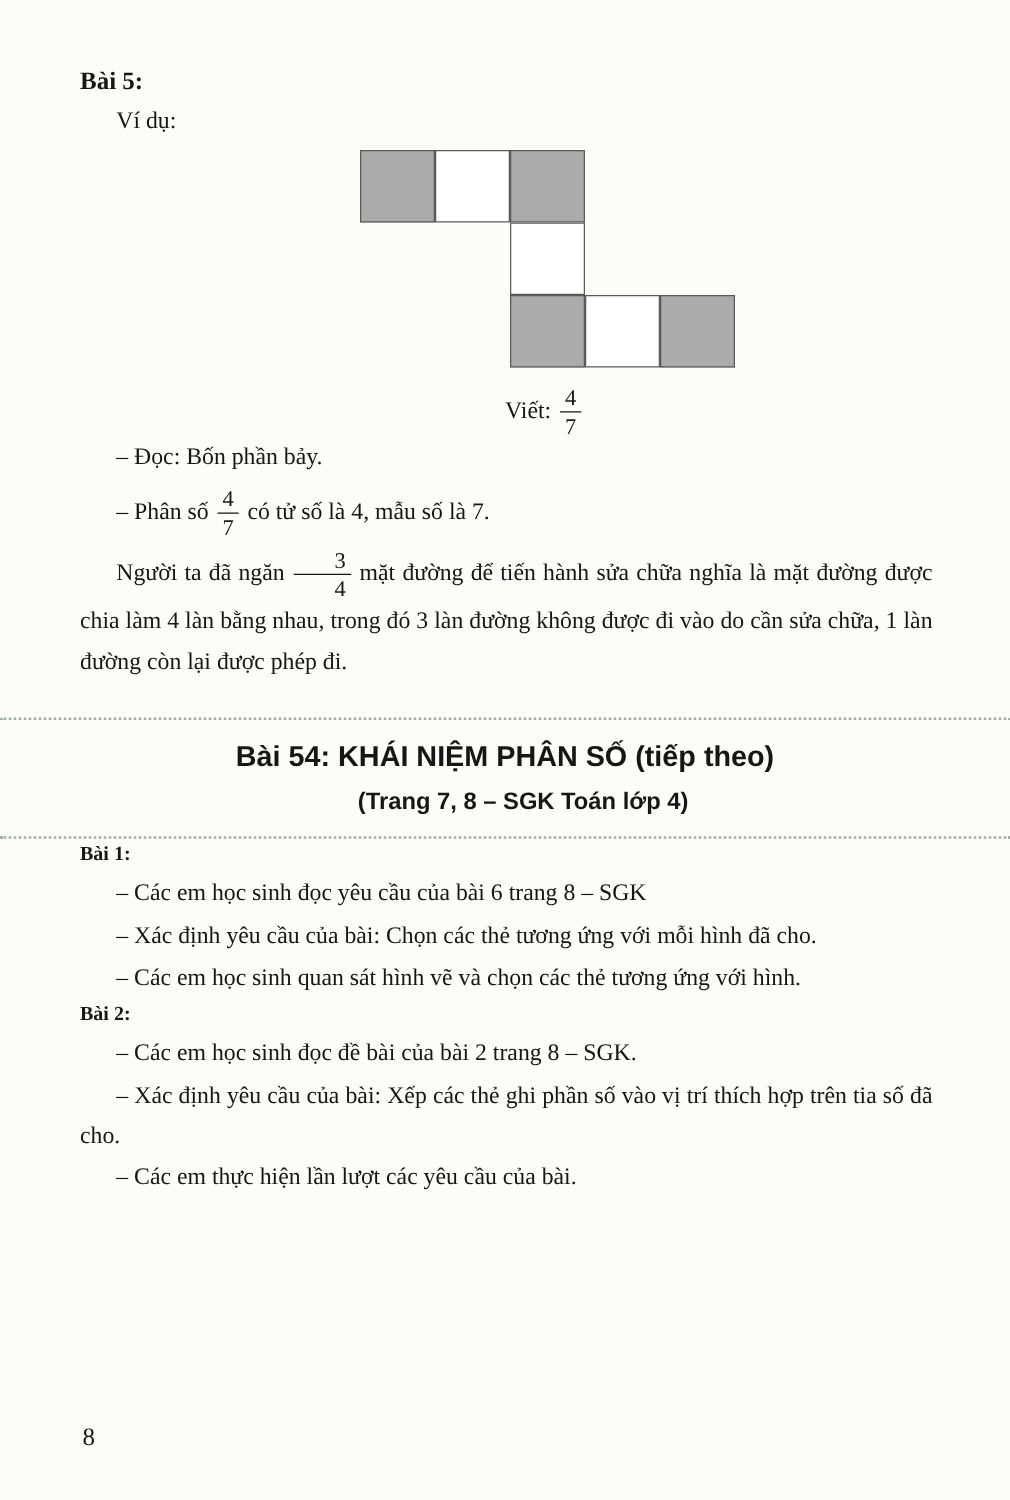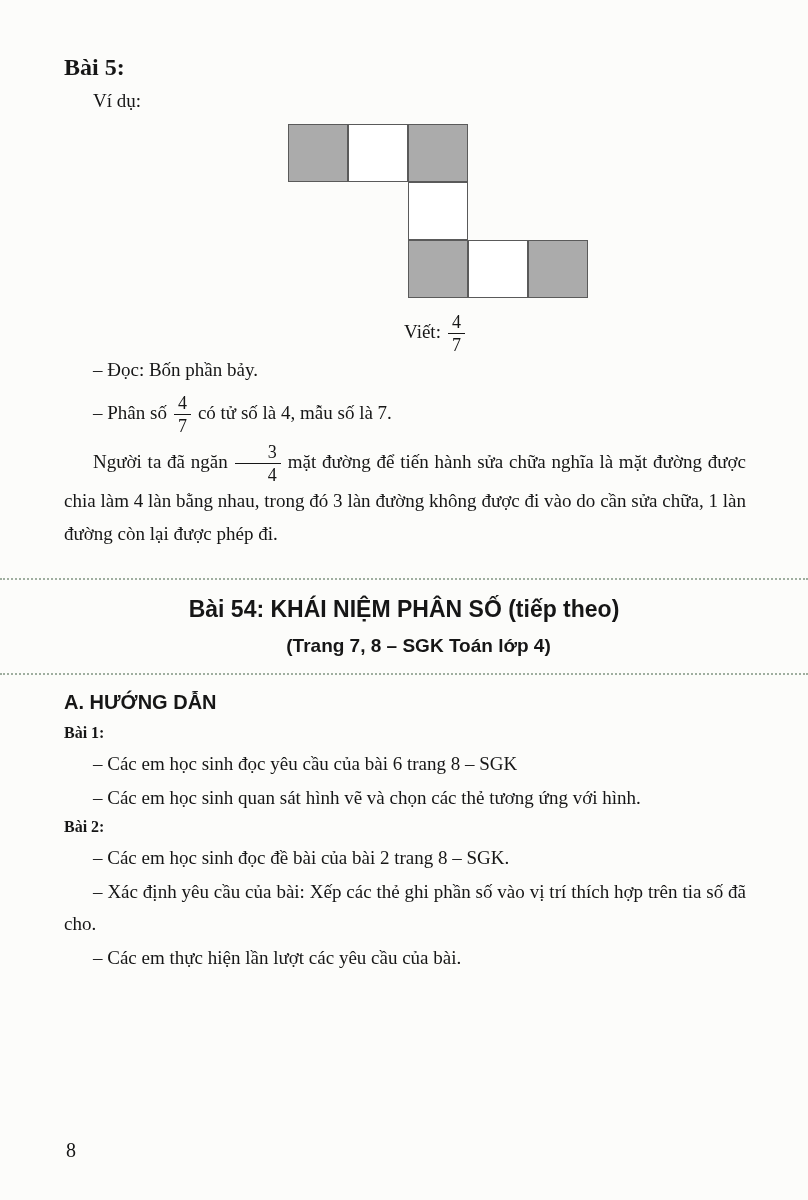--- a/index.html
+++ b/index.html
@@ -12,21 +12,21 @@
     background: #fcfcfa;
     font-family: "Liberation Serif", "DejaVu Serif", serif;
     font-size: 19px;
     color: #161616;
     overflow: hidden;
   }
   .inner { padding-left: 64px; padding-right: 62px; }
   .top-part { padding-top: 54px; }
   .bai-heading {
     font-weight: bold;
-    font-size: 24px;
+    font-size: 20px;
     margin: 0 0 9px 0;
   }
   .sub-line { margin-left: 29px; margin-bottom: 10px; }
   .figure-wrap {
     position: relative;
     margin-left: 224px;
     margin-top: 12px;
     margin-bottom: 14px;
   }
   .cell {
@@ -140,24 +140,24 @@
 
   <div class="title-block">
     <p class="lesson-title">Bài 54: KHÁI NIỆM PHÂN SỐ (tiếp theo)</p>
     <p class="lesson-subtitle">(Trang 7, 8 – SGK Toán lớp 4)</p>
   </div>
 
   <div class="rule"></div>
 
   <div class="inner">
 
-    <p class="section-a">A. HƯỚNG DẪN</p>
 
     <p class="guide-heading">Bài 1:</p>
     <p class="item">– Các em học sinh đọc yêu cầu của bài 6 trang 8 – SGK</p>
+    <p class="item">– Xác định yêu cầu của bài: Chọn các thẻ tương ứng với mỗi hình đã cho.</p>
     <p class="item">– Các em học sinh quan sát hình vẽ và chọn các thẻ tương ứng với hình.</p>
 
     <p class="guide-heading">Bài 2:</p>
     <p class="item">– Các em học sinh đọc đề bài của bài 2 trang 8 – SGK.</p>
     <p class="item">– Xác định yêu cầu của bài: Xếp các thẻ ghi phần số vào vị trí thích hợp trên tia số đã cho.</p>
     <p class="item">– Các em thực hiện lần lượt các yêu cầu của bài.</p>
 
   </div>
 
   <div class="page-number">8</div>

